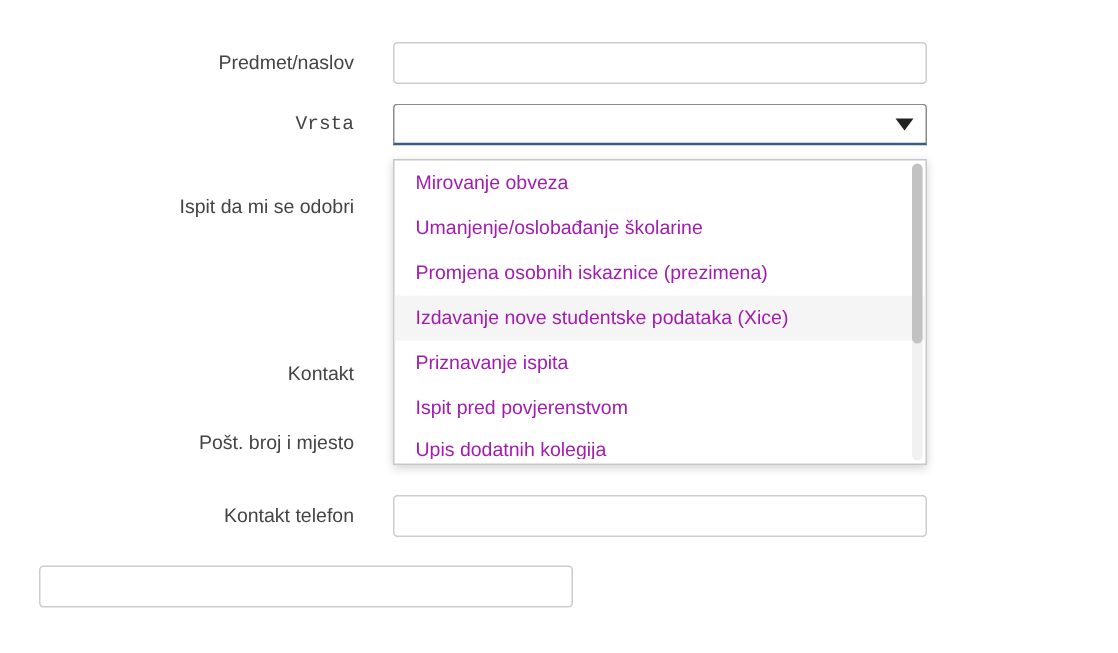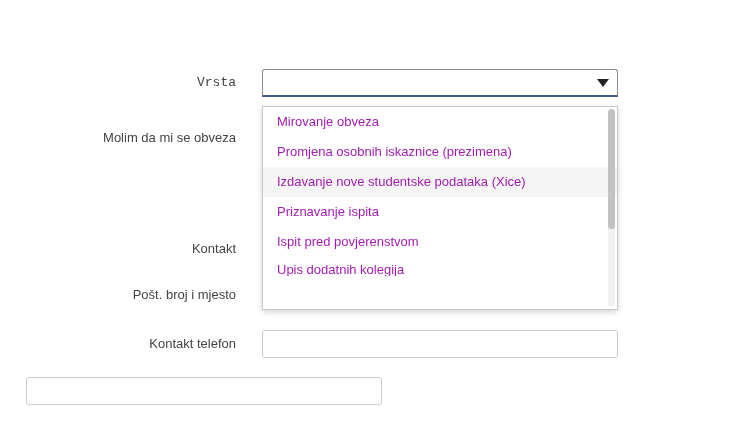--- a/index.html
+++ b/index.html
@@ -133,33 +133,39 @@
     height: 120px;
     background: #c2c2c2;
     border-radius: 4px;
   }
 </style>
 </head>
 <body>
 
 <div class="form-wrap">
 
+  <div class="form-row" style="top:28px;">
+    <div class="row-label">Predmet/naslov</div>
+    <div class="field-area">
+      <input class="text-input" type="text" value="" style="">
+    </div>
+  </div>
 
   <div class="form-row" style="top:69px;font-family:Liberation Mono, monospace;">
     <div class="row-label">Vrsta</div>
     <div class="field-area">
       <div class="select-box">
         <span class="select-value"></span>
         <span class="caret"></span>
       </div>
     </div>
   </div>
 
   <div class="form-row" style="top:124px;">
-    <div class="row-label">Molim da mi se obveza</div>
+    <div class="row-label">Ispit da mi se odobri</div>
   </div>
 
   <div class="form-row" style="top:235px;">
     <div class="row-label">Kontakt</div>
   </div>
 
   <div class="form-row" style="top:281px;">
     <div class="row-label">Pošt. broj i mjesto</div>
   </div>
 
@@ -172,20 +178,21 @@
 
   <div class="form-row" style="top:377px;">
     <div class="field-area">
       <input class="text-input" type="text" value="" style="">
     </div>
   </div>
 
   <div class="dropdown" style="left:262px; top:106px; height:204px;">
     <ul class="dropdown-list">
       <li class="dropdown-item">Mirovanje obveza</li>
+      <li class="dropdown-item">Umanjenje/oslobađanje školarine</li>
       <li class="dropdown-item">Promjena osobnih iskaznice (prezimena)</li>
       <li class="dropdown-item highlighted">Izdavanje nove studentske podataka (Xice)</li>
       <li class="dropdown-item">Priznavanje ispita</li>
       <li class="dropdown-item">Ispit pred povjerenstvom</li>
       <li class="dropdown-item clipped">Upis dodatnih kolegija</li>
     </ul>
     <div class="scrollbar-track">
       <div class="scrollbar-thumb"></div>
     </div>
   </div>

